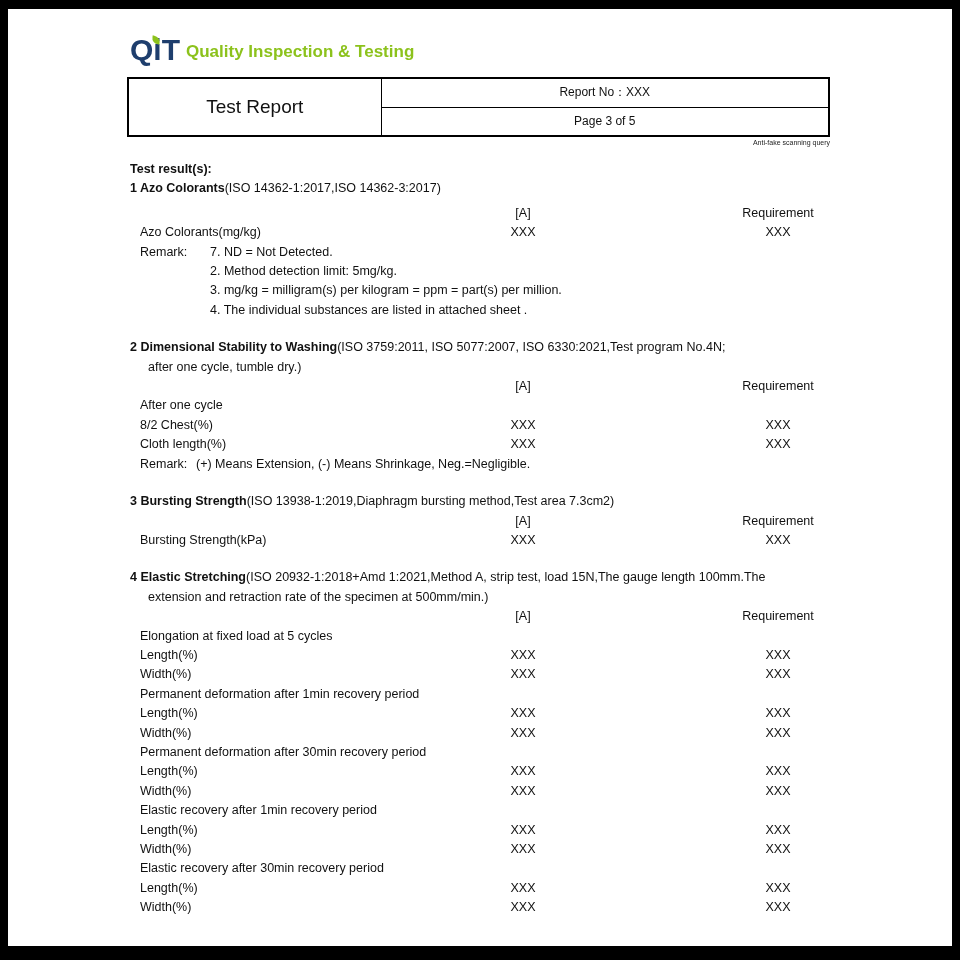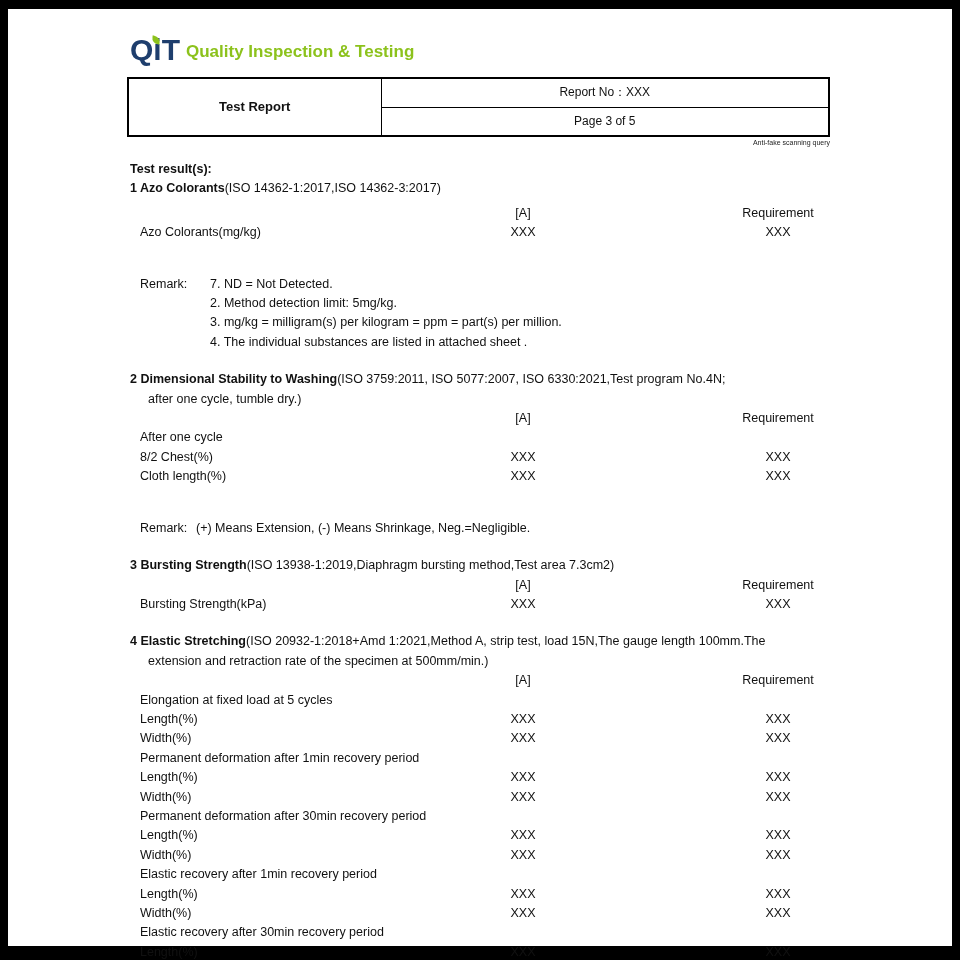--- a/index.html
+++ b/index.html
@@ -11,38 +11,38 @@
 
   
   .logo-row { margin-top:24px; height:32px; display:flex; align-items:flex-end; gap:6px; }
   .logo-mark { position:relative; font-size:30px; line-height:30px; font-weight:bold; color:#1e3e6d; letter-spacing:0px; }
   .leaf { position:absolute; left:22px; top:1px; width:8px; height:8px; background:#8cc21c; border-radius:0 80% 0 80%; transform:rotate(10deg); }
   .logo-tagline { font-size:17px; line-height:22px; font-weight:bold; color:#8cc21c; padding-bottom:2px; }
 
   
   .header-table { border-collapse:collapse; border:2px solid #000; width:703px; margin-left:-3px; margin-top:12px; table-layout:fixed; }
   .header-table td { border:1px solid #000; text-align:center; vertical-align:middle; }
-  .cell-title { width:253px; font-size:13px; font-weight:bold; }
+  .cell-title { width:253px; font-size:19px; font-weight:normal; }
   .cell-right { height:29px; font-size:12px; }
 
   .anti-fake { width:703px; margin-left:-3px; text-align:right; font-size:7px; line-height:9px; margin-top:1px; color:#222; }
 
   .results-heading { margin-top:13px; font-weight:bold; }
 
   .section { margin-top:18px; }
   .section.first { margin-top:0; }
   .st-line { white-space:nowrap; }
   .st-cont { padding-left:18px; white-space:nowrap; }
 
   .row { display:grid; grid-template-columns:280px 206px 74px 156px; padding-left:10px; min-height:19.4px; }
   .row .c-a, .row .c-req { text-align:center; }
   .colhdr-s1 { margin-top:5px; }
   .group-label { padding-left:10px; white-space:nowrap; }
 
-  .remark { display:grid; grid-template-columns:70px 1fr; padding-left:10px;margin-top:32px; }
+  .remark { display:grid; grid-template-columns:70px 1fr; padding-left:10px; }
   .remark.tight { grid-template-columns:56px 1fr; }
   .remark-line { white-space:nowrap; }
 </style>
 </head>
 <body>
 
 <div class="frame">
   <div class="page">
     <div class="content">
 

